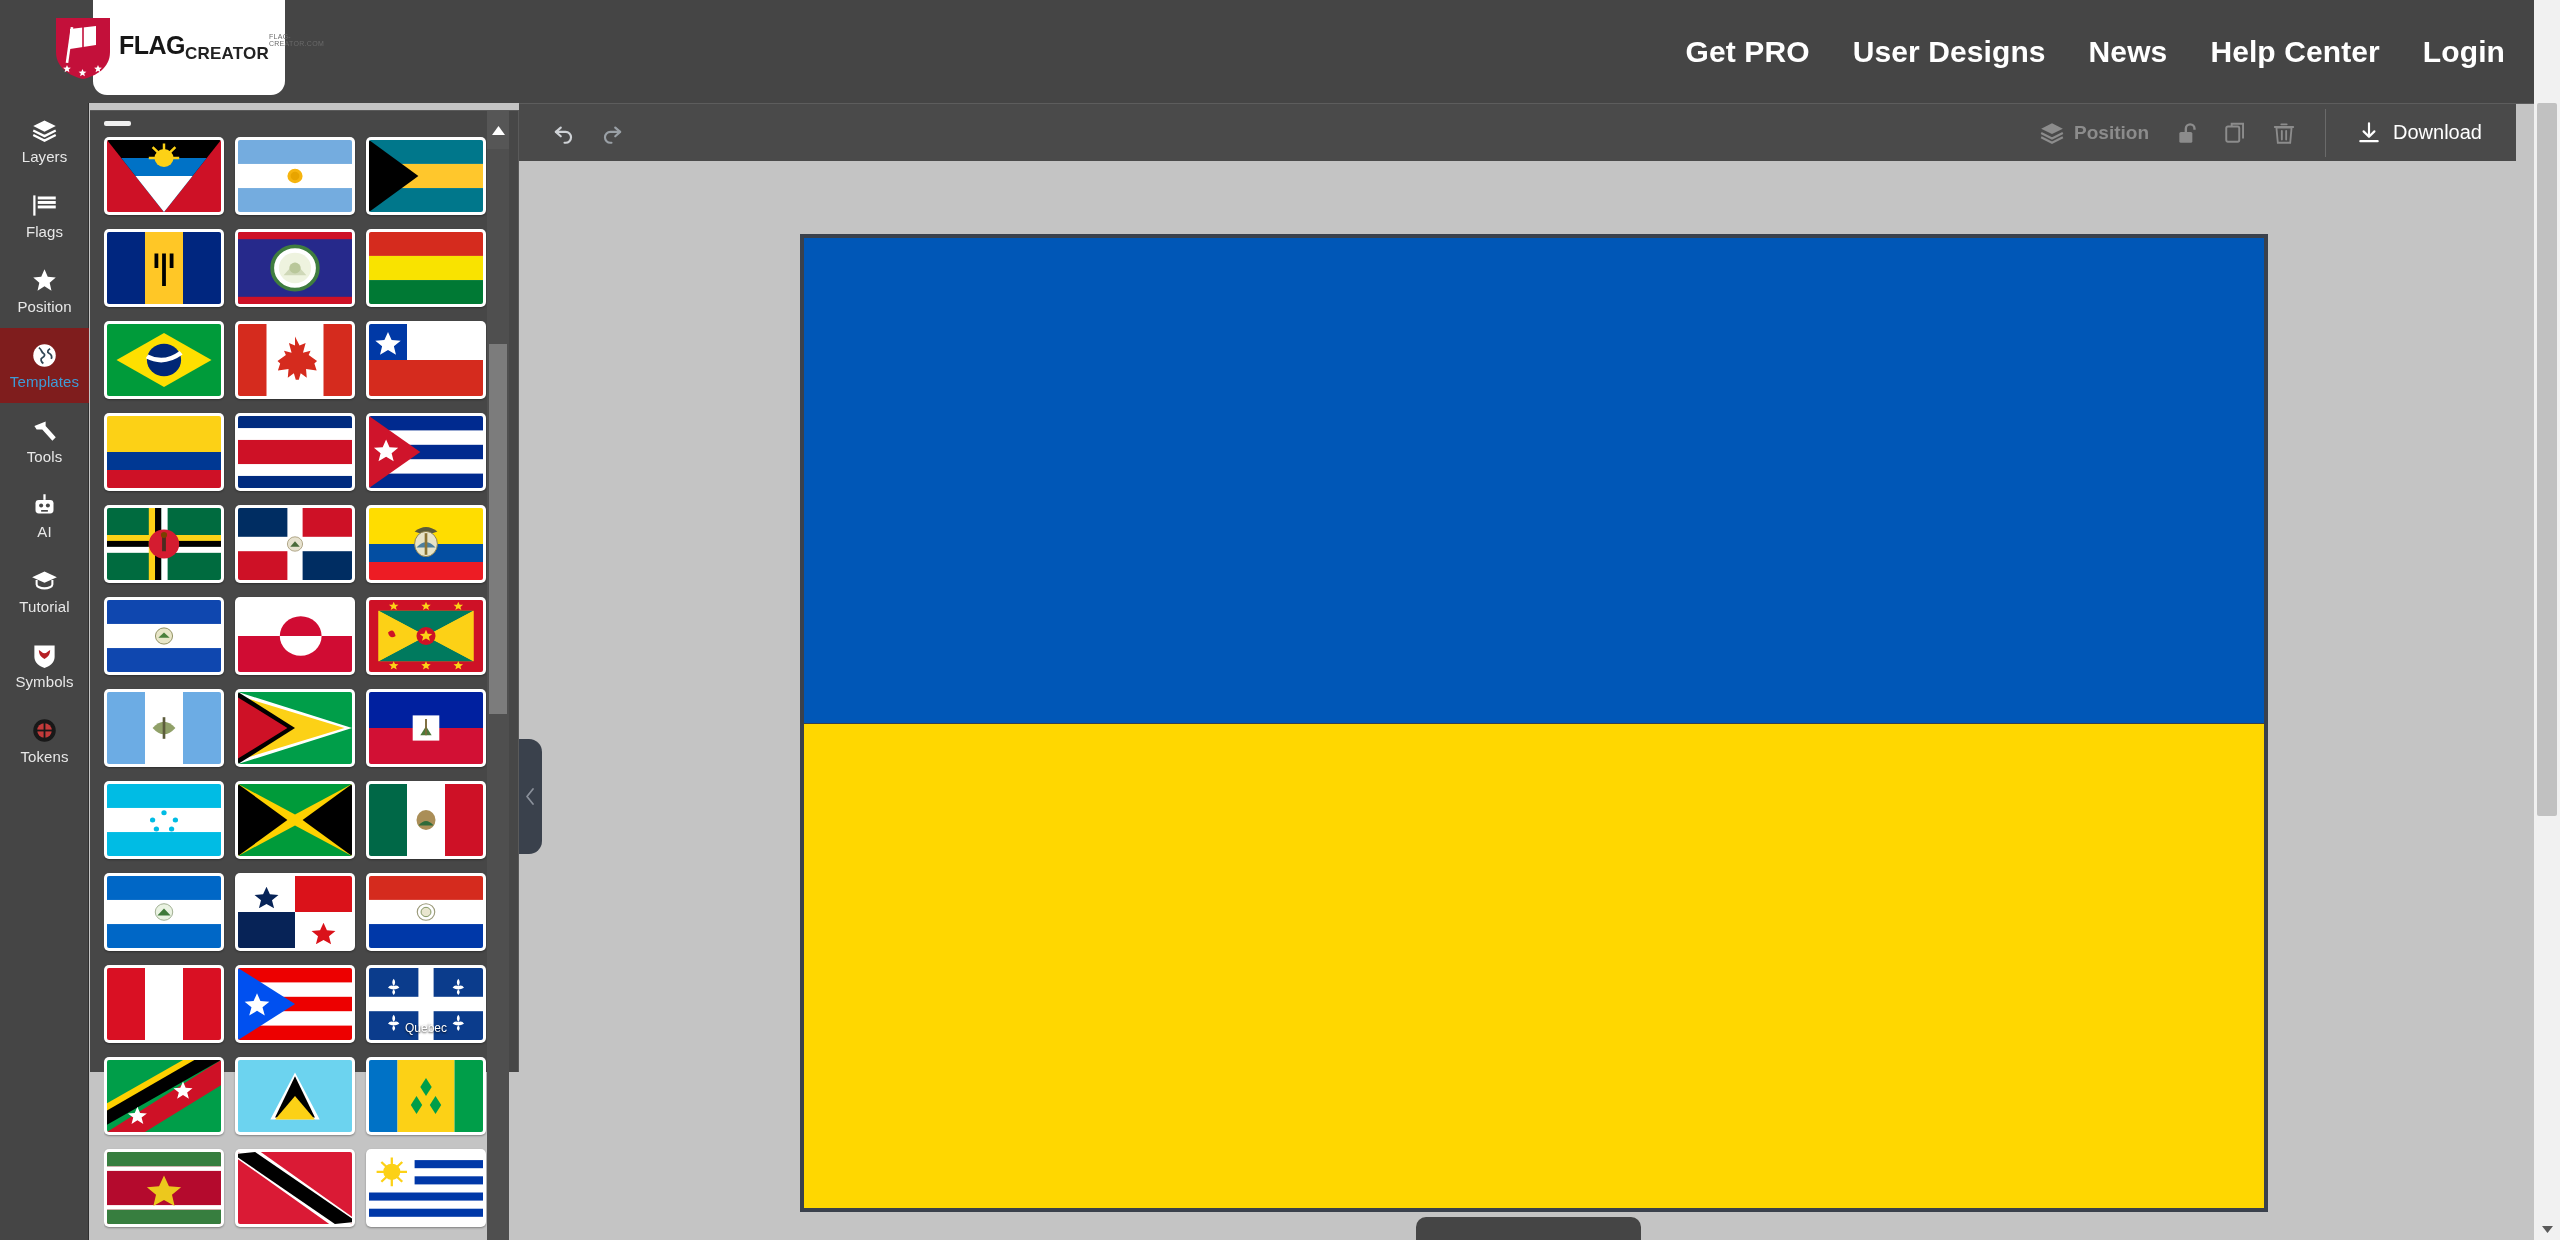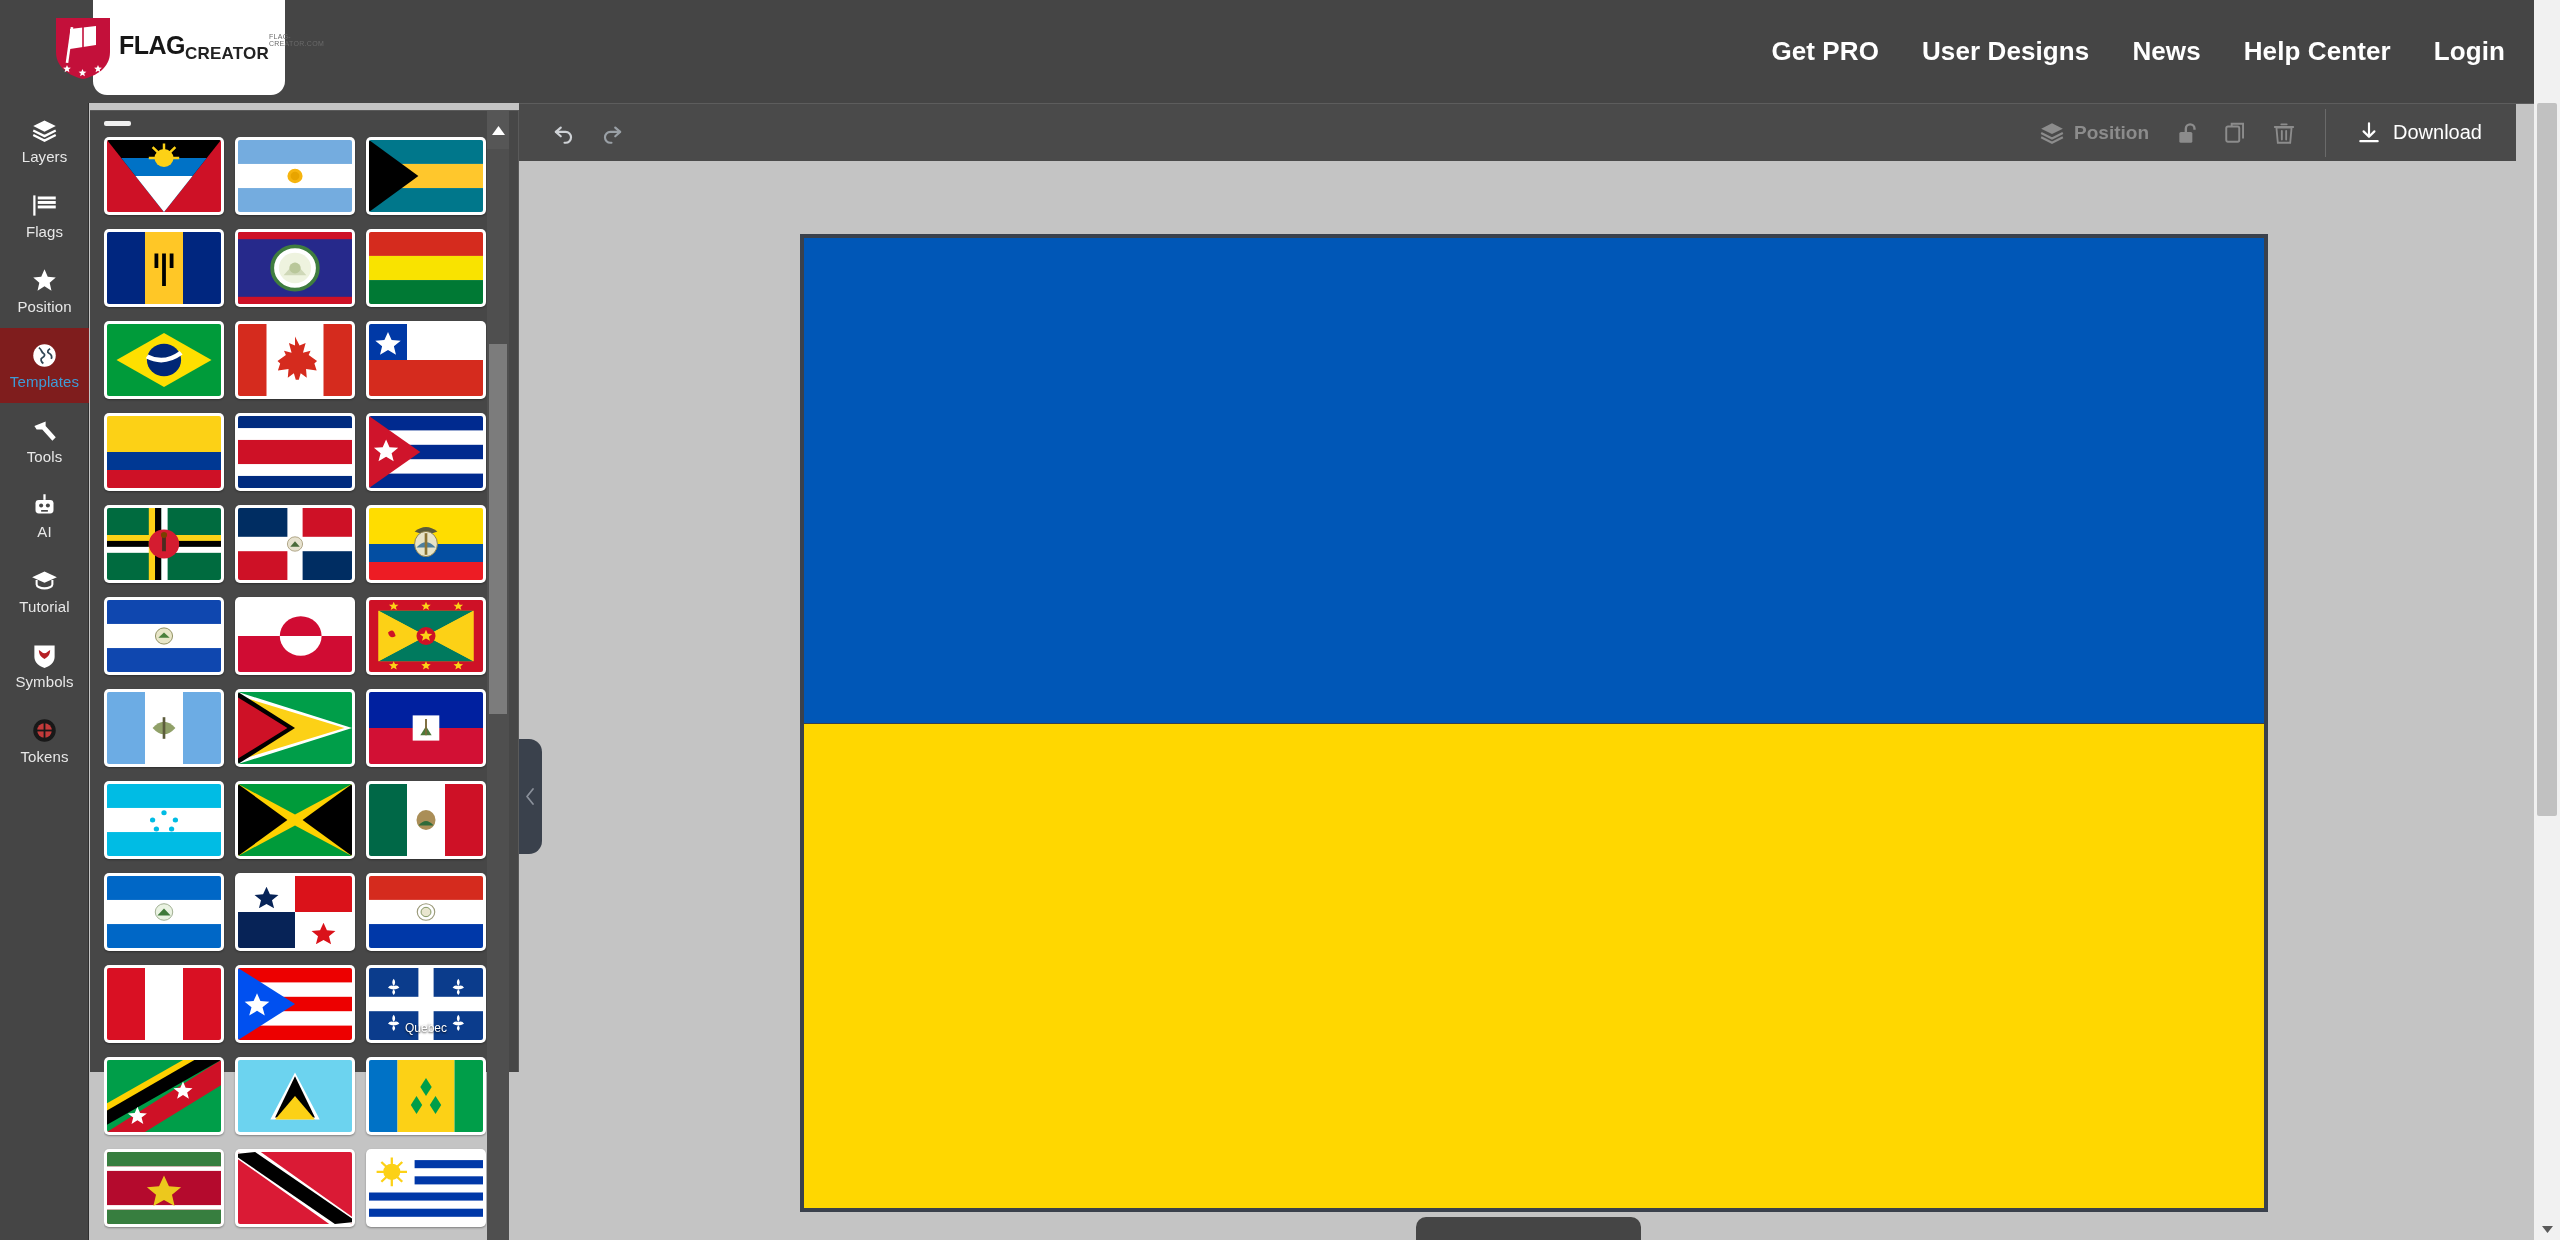--- a/index.html
+++ b/index.html
@@ -26,21 +26,21 @@
   #logo-word1 { font-size:25px; font-weight:bold; color:#161616; letter-spacing:-.5px; }
   #logo-word2 { font-size:17px; font-weight:bold; color:#222; letter-spacing:.2px; margin-top:12px; }
   #logo-rule  { width:100%; height:1px; background:#999; margin:3px 0 2px; }
   #logo-url   { font-size:7px; color:#6a6a6a; letter-spacing:.3px; }
 
   #topnav {
     position:absolute; right:55px; top:0; height:103px;
     display:flex; align-items:center; gap:43px;
   }
   #topnav .navlink {
-    color:#ffffff; font-size:26px; font-weight:bold; cursor:pointer;
+    color:#ffffff; font-size:30px; font-weight:bold; cursor:pointer;
     white-space:nowrap; letter-spacing:.1px;
   }
 
   
   #rail {
     position:absolute; left:0; top:103px; width:89px; height:1137px;
     background:#454545; border-right:1px solid #2f2f2f;
   }
   .rail-item {
     width:89px; height:75px; display:flex; flex-direction:column;

